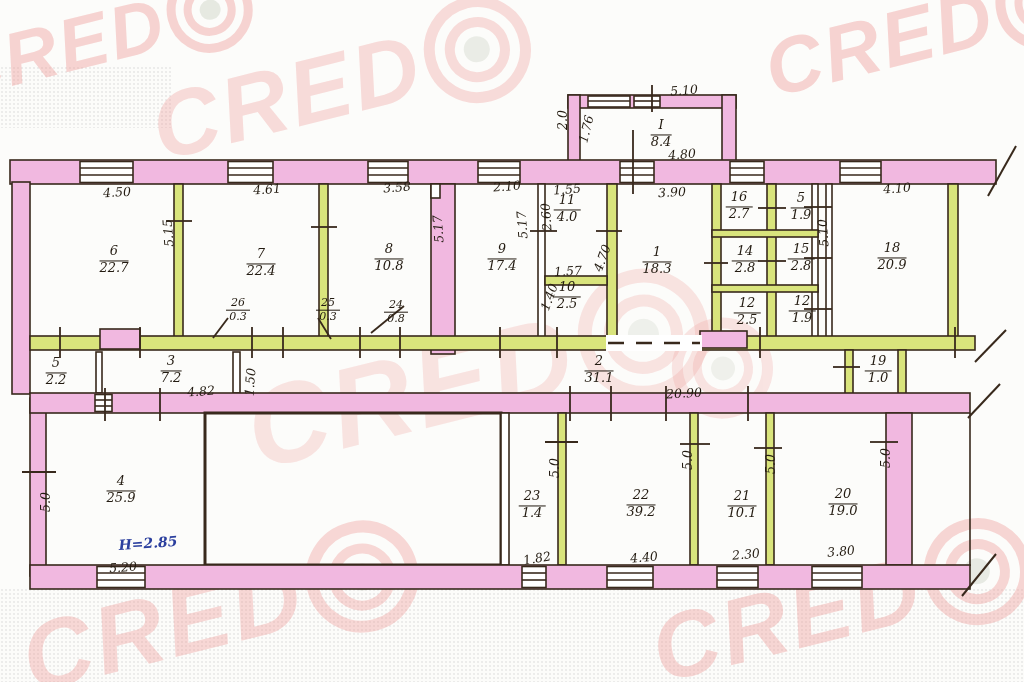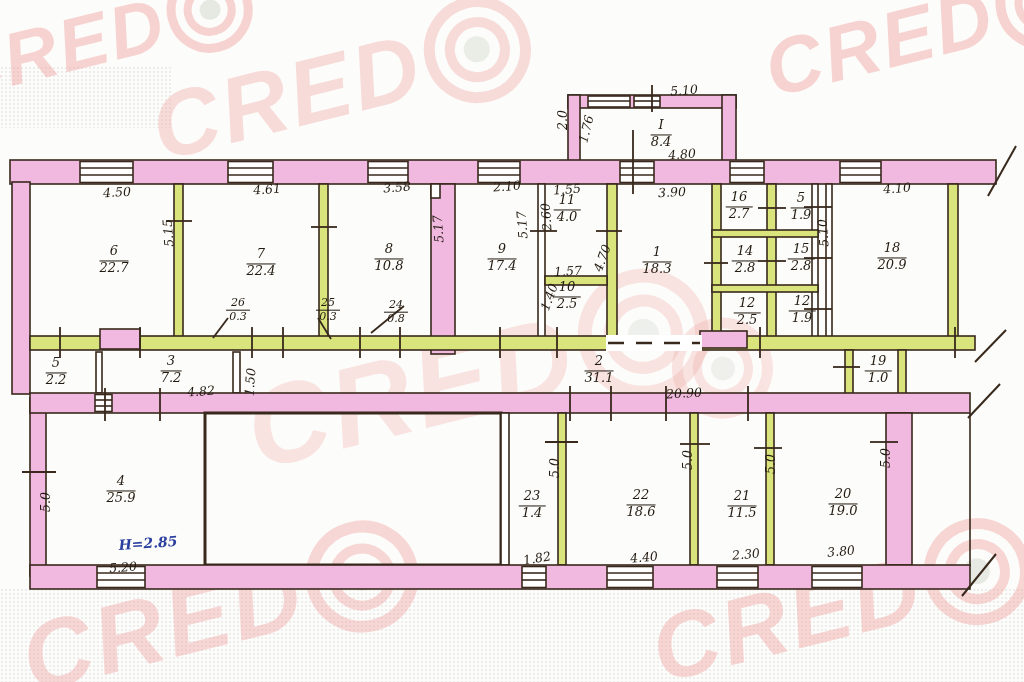--- a/index.html
+++ b/index.html
@@ -239,22 +239,22 @@
   <div class="rlabel" style="left:801px;top:258px"><span class="rnum">15</span><span class="rarea">2.8</span></div>
   <div class="rlabel" style="left:747px;top:312px"><span class="rnum">12</span><span class="rarea">2.5</span></div>
   <div class="rlabel" style="left:802px;top:310px"><span class="rnum">12</span><span class="rarea">1.9</span></div>
   <div class="rlabel" style="left:892px;top:257px"><span class="rnum">18</span><span class="rarea">20.9</span></div>
   <div class="rlabel" style="left:56px;top:372px"><span class="rnum">5</span><span class="rarea">2.2</span></div>
   <div class="rlabel" style="left:171px;top:370px"><span class="rnum">3</span><span class="rarea">7.2</span></div>
   <div class="rlabel" style="left:599px;top:370px"><span class="rnum">2</span><span class="rarea">31.1</span></div>
   <div class="rlabel" style="left:878px;top:370px"><span class="rnum">19</span><span class="rarea">1.0</span></div>
   <div class="rlabel" style="left:121px;top:490px"><span class="rnum">4</span><span class="rarea">25.9</span></div>
   <div class="rlabel" style="left:532px;top:505px"><span class="rnum">23</span><span class="rarea">1.4</span></div>
-  <div class="rlabel" style="left:641px;top:504px"><span class="rnum">22</span><span class="rarea">18.6</span></div>
-  <div class="rlabel" style="left:742px;top:505px"><span class="rnum">21</span><span class="rarea">11.5</span></div>
+  <div class="rlabel" style="left:641px;top:504px"><span class="rnum">22</span><span class="rarea">39.2</span></div>
+  <div class="rlabel" style="left:742px;top:505px"><span class="rnum">21</span><span class="rarea">10.1</span></div>
   <div class="rlabel" style="left:843px;top:503px"><span class="rnum">20</span><span class="rarea">19.0</span></div>
   <div class="rlabel sm" style="left:396px;top:312px"><span class="rnum">24</span><span class="rarea">0.8</span></div>
   <div class="rlabel sm" style="left:328px;top:310px"><span class="rnum">25</span><span class="rarea">0.3</span></div>
   <div class="rlabel sm" style="left:238px;top:310px"><span class="rnum">26</span><span class="rarea">0.3</span></div>
 
   <span class="dim" style="left:684px;top:90px;--r:-4deg">5.10</span>
   <span class="dim" style="left:562px;top:120px;--r:-90deg">2.0</span>
   <span class="dim" style="left:586px;top:129px;--r:-76deg">1.76</span>
   <span class="dim" style="left:682px;top:154px;--r:-4deg">4.80</span>
   <span class="dim" style="left:117px;top:192px;--r:-3deg">4.50</span>

